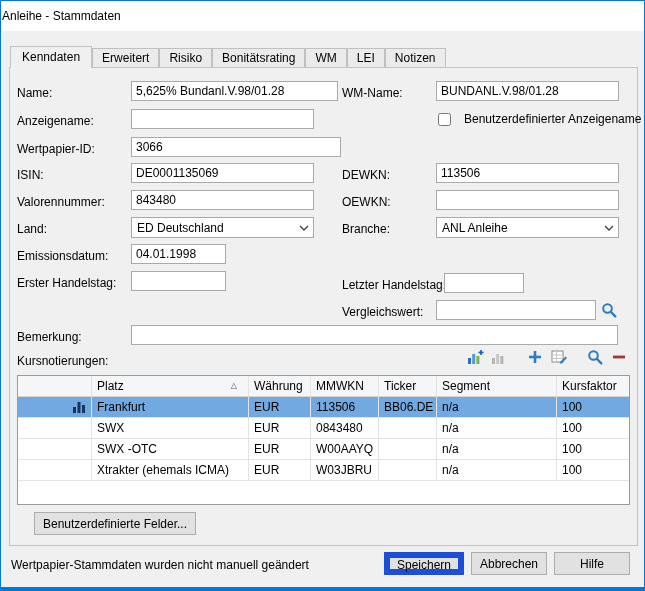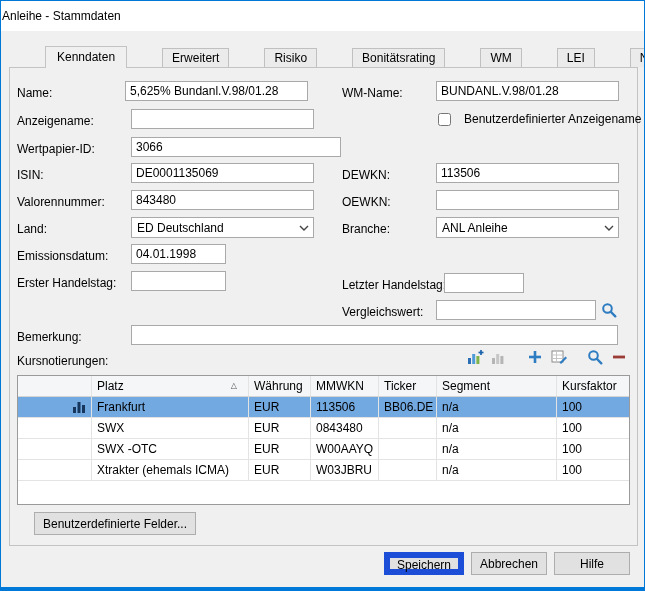--- a/index.html
+++ b/index.html
@@ -5,21 +5,21 @@
   * { margin:0; padding:0; box-sizing:border-box; }
   html,body { background:#fff; }
   body { width:645px; height:591px; font-family:"Liberation Sans", sans-serif; }
   .win { position:relative; width:645px; height:591px; background:#f0f0f0;
          border:1px solid #0078d7; border-bottom:4px solid #0078d7;
          font-size:12px; color:#000; overflow:hidden; }
   .titlebar { position:absolute; left:0; top:0; right:0; height:30px; background:#ffffff;
               line-height:30px; padding-left:1px; font-size:12px; }
   .tabs { position:absolute; left:9px; top:45px; display:flex; align-items:flex-end; z-index:3; }
   .tab { height:19px; line-height:18px; padding:0 9px; margin-bottom:1px; background:#ebebeb;
-         border:1px solid #c0c0c0; border-bottom:none; cursor:default; white-space:nowrap;margin-left:35px; }
+         border:1px solid #c0c0c0; border-bottom:none; cursor:default; white-space:nowrap; }
   .tab.active { height:22px; line-height:20px; padding:0 11px; margin-bottom:0;
                 background:#f0f0f0; border:1px solid #c3c3c3; border-bottom:none; }
   .page { position:absolute; left:8px; top:66px; width:629px; height:479px;
           background:#f0f0f0; border:1px solid #c3c3c3; }
   .lbl { position:absolute; white-space:nowrap; }
   .tb  { position:absolute; height:20px; background:#fff; border:1px solid #a9a9a9;
          font:12px "Liberation Sans", sans-serif; padding:0 4px; color:#000; }
   .combo { position:absolute; height:21px; background:#fff; border:1px solid #a9a9a9;
            display:flex; align-items:center; padding-left:5px; cursor:default; }
   .combo .arrowbox { margin-left:auto; width:18px; height:100%; display:flex;
@@ -76,21 +76,21 @@
   <div class="lbl" style="left:16px; top:275px">Erster Handelstag:</div>
   <div class="lbl" style="left:16px; top:329px">Bemerkung:</div>
 
   <div class="lbl" style="left:341px; top:85px">WM-Name:</div>
   <div class="lbl" style="left:341px; top:167px">DEWKN:</div>
   <div class="lbl" style="left:341px; top:194px">OEWKN:</div>
   <div class="lbl" style="left:341px; top:221px">Branche:</div>
   <div class="lbl" style="left:341px; top:277px">Letzter Handelstag:</div>
   <div class="lbl" style="left:341px; top:304px">Vergleichswert:</div>
 
-  <input class="tb" style="left: 124px; top: 80px; width: 183px;" value="5,625% Bundanl.V.98/01.28">
+  <input class="tb" style="left: 130px; top: 80px; width: 207px;" value="5,625% Bundanl.V.98/01.28">
   <input class="tb" style="left: 435px; top: 80px; width: 183px;" value="BUNDANL.V.98/01.28">
   <input class="tb" style="left: 130px; top: 108px; width: 183px;" value="">
 
   <div class="chk" style="left:437px; top:111px">
     <input type="checkbox" style="">
     <span>Benutzerdefinierter Anzeigename</span>
   </div>
 
   <input class="tb" style="left: 130px; top: 136px; width: 210px;" value="3066">
   <input class="tb" style="left: 130px; top: 162px; width: 183px;" value="DE0001135069">
@@ -236,18 +236,19 @@
       <div class="cell c2">EUR</div>
       <div class="cell c3">W03JBRU</div>
       <div class="cell c4"></div>
       <div class="cell c5">n/a</div>
       <div class="cell c6">100</div>
     </div>
   </div>
 
   <button class="btn" style="left:33px; top:511px; width:162px">Benutzerdefinierte Felder...</button>
 
+  <div class="status">Wertpapier-Stammdaten wurden nicht manuell geändert</div>
 
   <button class="btn default" style="left:383px; top:551px; width:80px">Speichern</button>
   <button class="btn" style="left:553px; top:551px; width:76px">Hilfe</button>
   <button class="btn" style="left:470px; top:551px; width:76px">Abbrechen</button>
 
 </div>
 
 </body></html>

